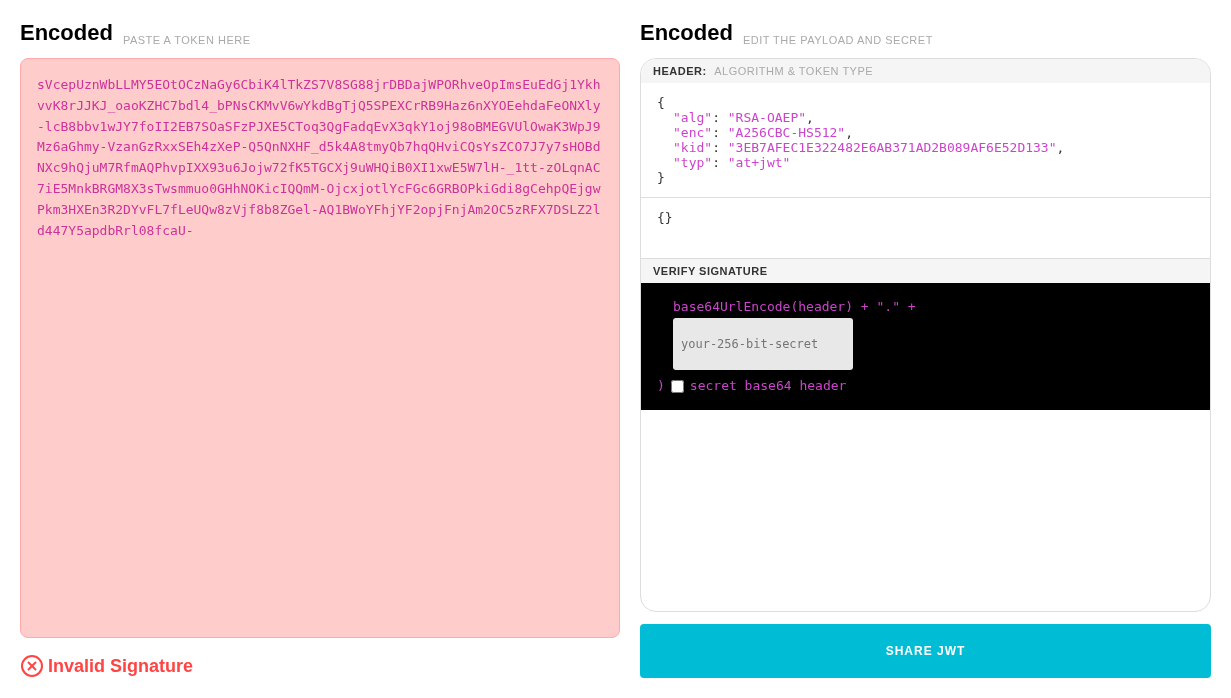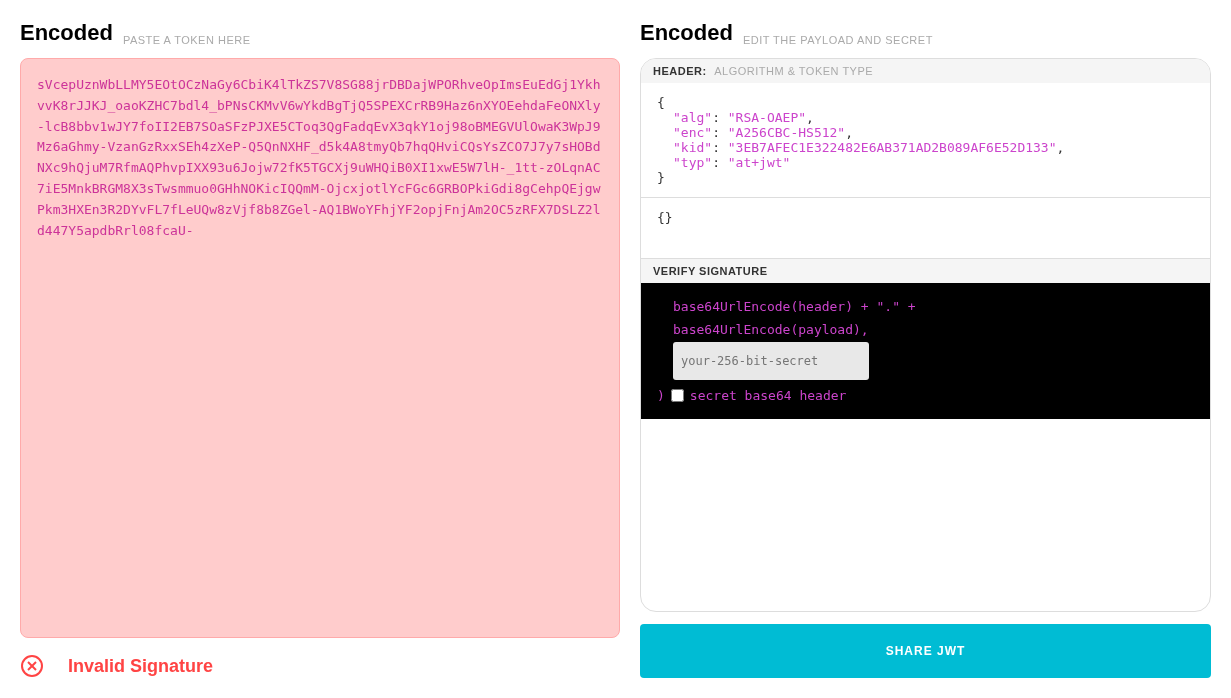--- a/index.html
+++ b/index.html
@@ -51,21 +51,21 @@
       font-family: monospace;
       font-size: 13px;
       color: #cc3399;
       word-break: break-all;
       line-height: 1.6;
       cursor: text;
     }
     .invalid-signature {
       display: flex;
       align-items: center;
-      gap: 24px;
+      gap: 4px;
       margin-top: 16px;
       color: #ff4444;
       font-size: 18px;
       font-weight: bold;
     }
     .invalid-icon {
       width: 24px;
       height: 24px;
       flex-shrink: 0;
     }
@@ -115,25 +115,25 @@
       padding: 12px 16px;
       font-family: monospace;
       font-size: 13px;
       color: #cc44cc;
       line-height: 1.8;
     }
     .secret-input {
       background: #e8e8e8;
       border: none;
       border-radius: 3px;
-      padding: 12px 8px;
+      padding: 19px 8px;
       font-family: monospace;
       font-size: 12px;
       color: #555;
-      width: 196px;
+      width: 180px;
     }
     .secret-checkbox-row {
       display: flex;
       align-items: center;
       gap: 6px;
       margin-top: 4px;
       font-size: 13px;
       color: #cc44cc;
     }
     .secret-checkbox-row input[type="checkbox"] {
@@ -211,21 +211,20 @@
           <span class="json-brace">{</span><span class="json-brace">}</span>
         </div>
       </div>
 
       <div class="decoded-section verify-section">
         <div class="section-header">
           <span>VERIFY SIGNATURE</span>
         </div>
         <div class="verify-body">
           <div style="padding-left:16px">base64UrlEncode(header) + "." +</div>
-          <div style="padding-left:16px">base64UrlEncode(payload),</div>
           <div style="padding-left:16px">
             <input type="text" class="secret-input" placeholder="your-256-bit-secret" style="">
           </div>
           <div class="secret-checkbox-row">
             <span>)</span>
             <input type="checkbox" style="">
             <span>secret base64 header</span>
           </div>
         </div>
       </div>

